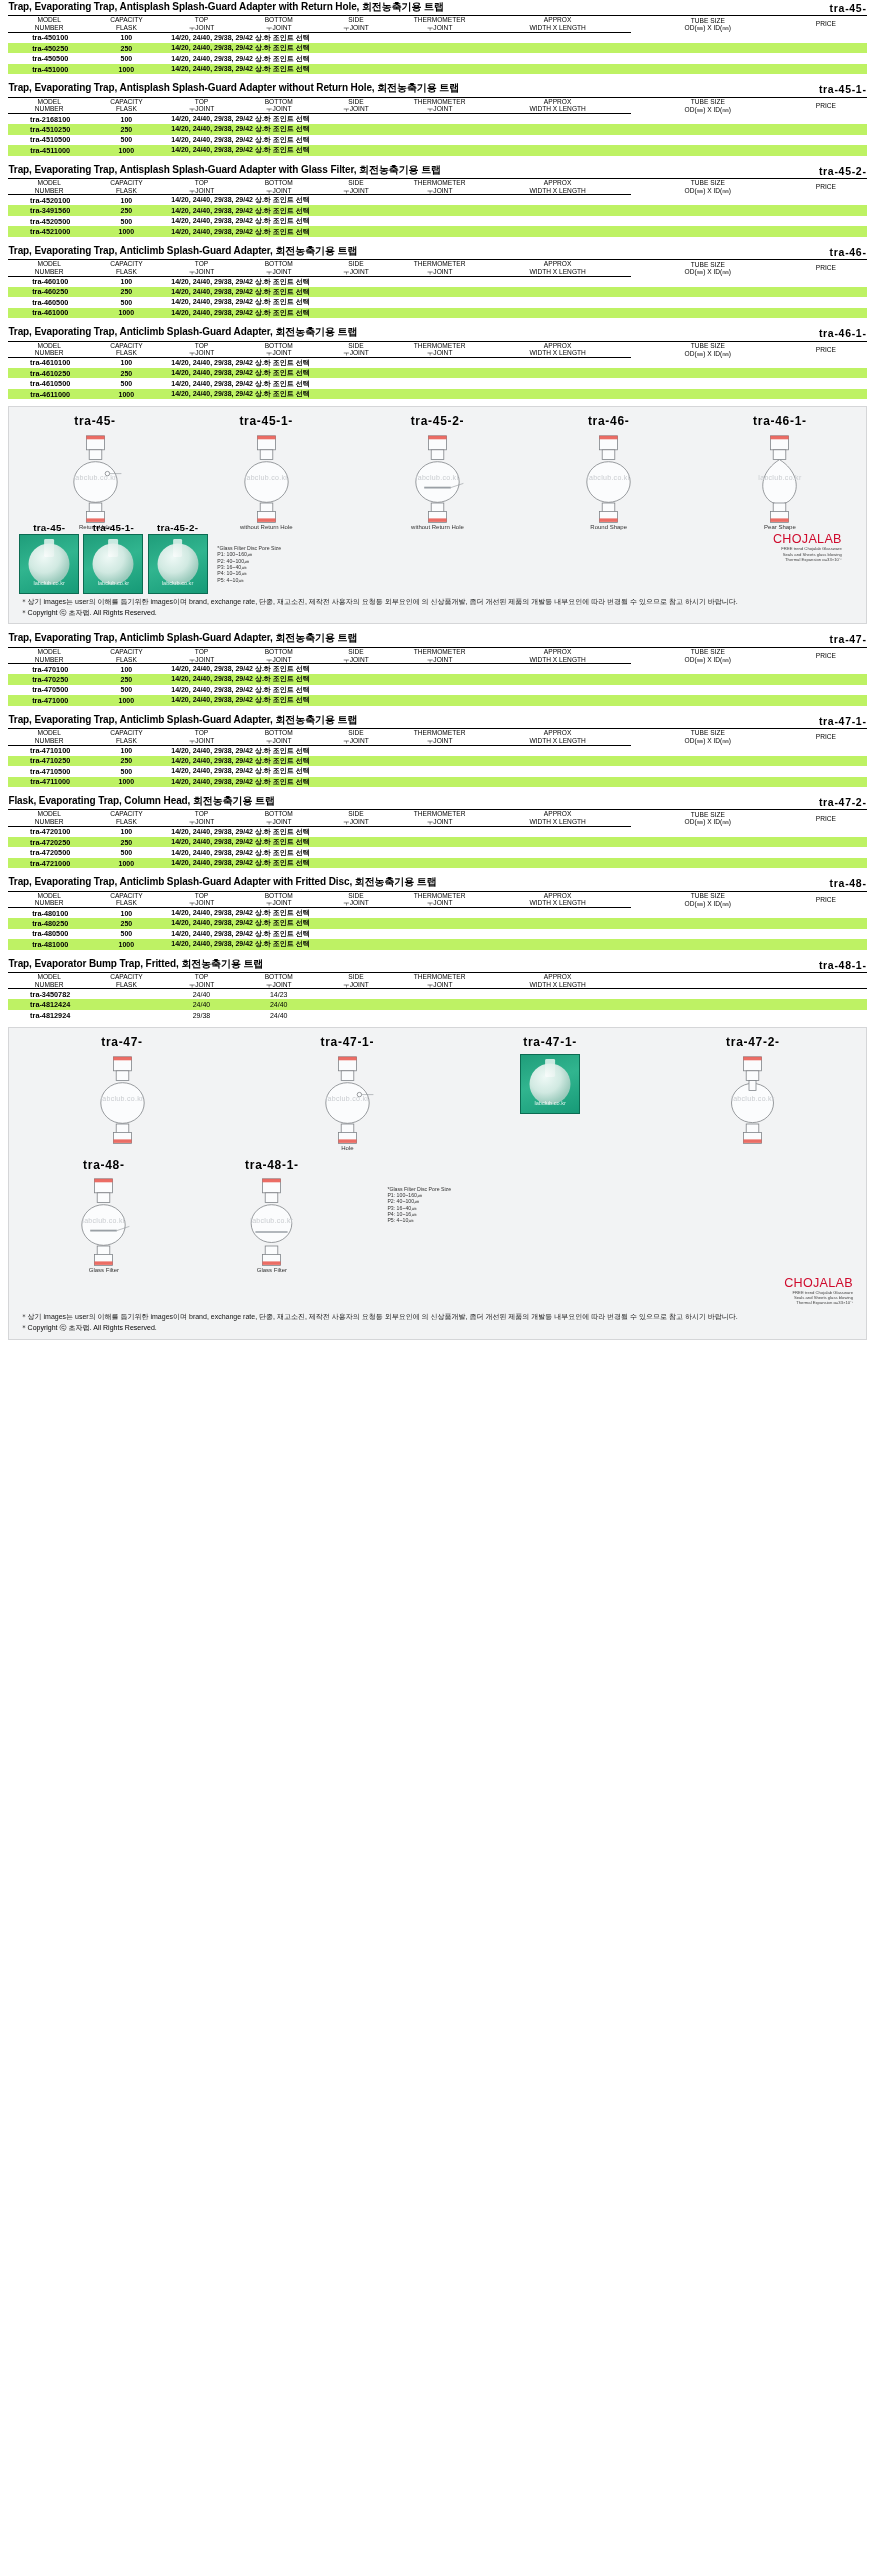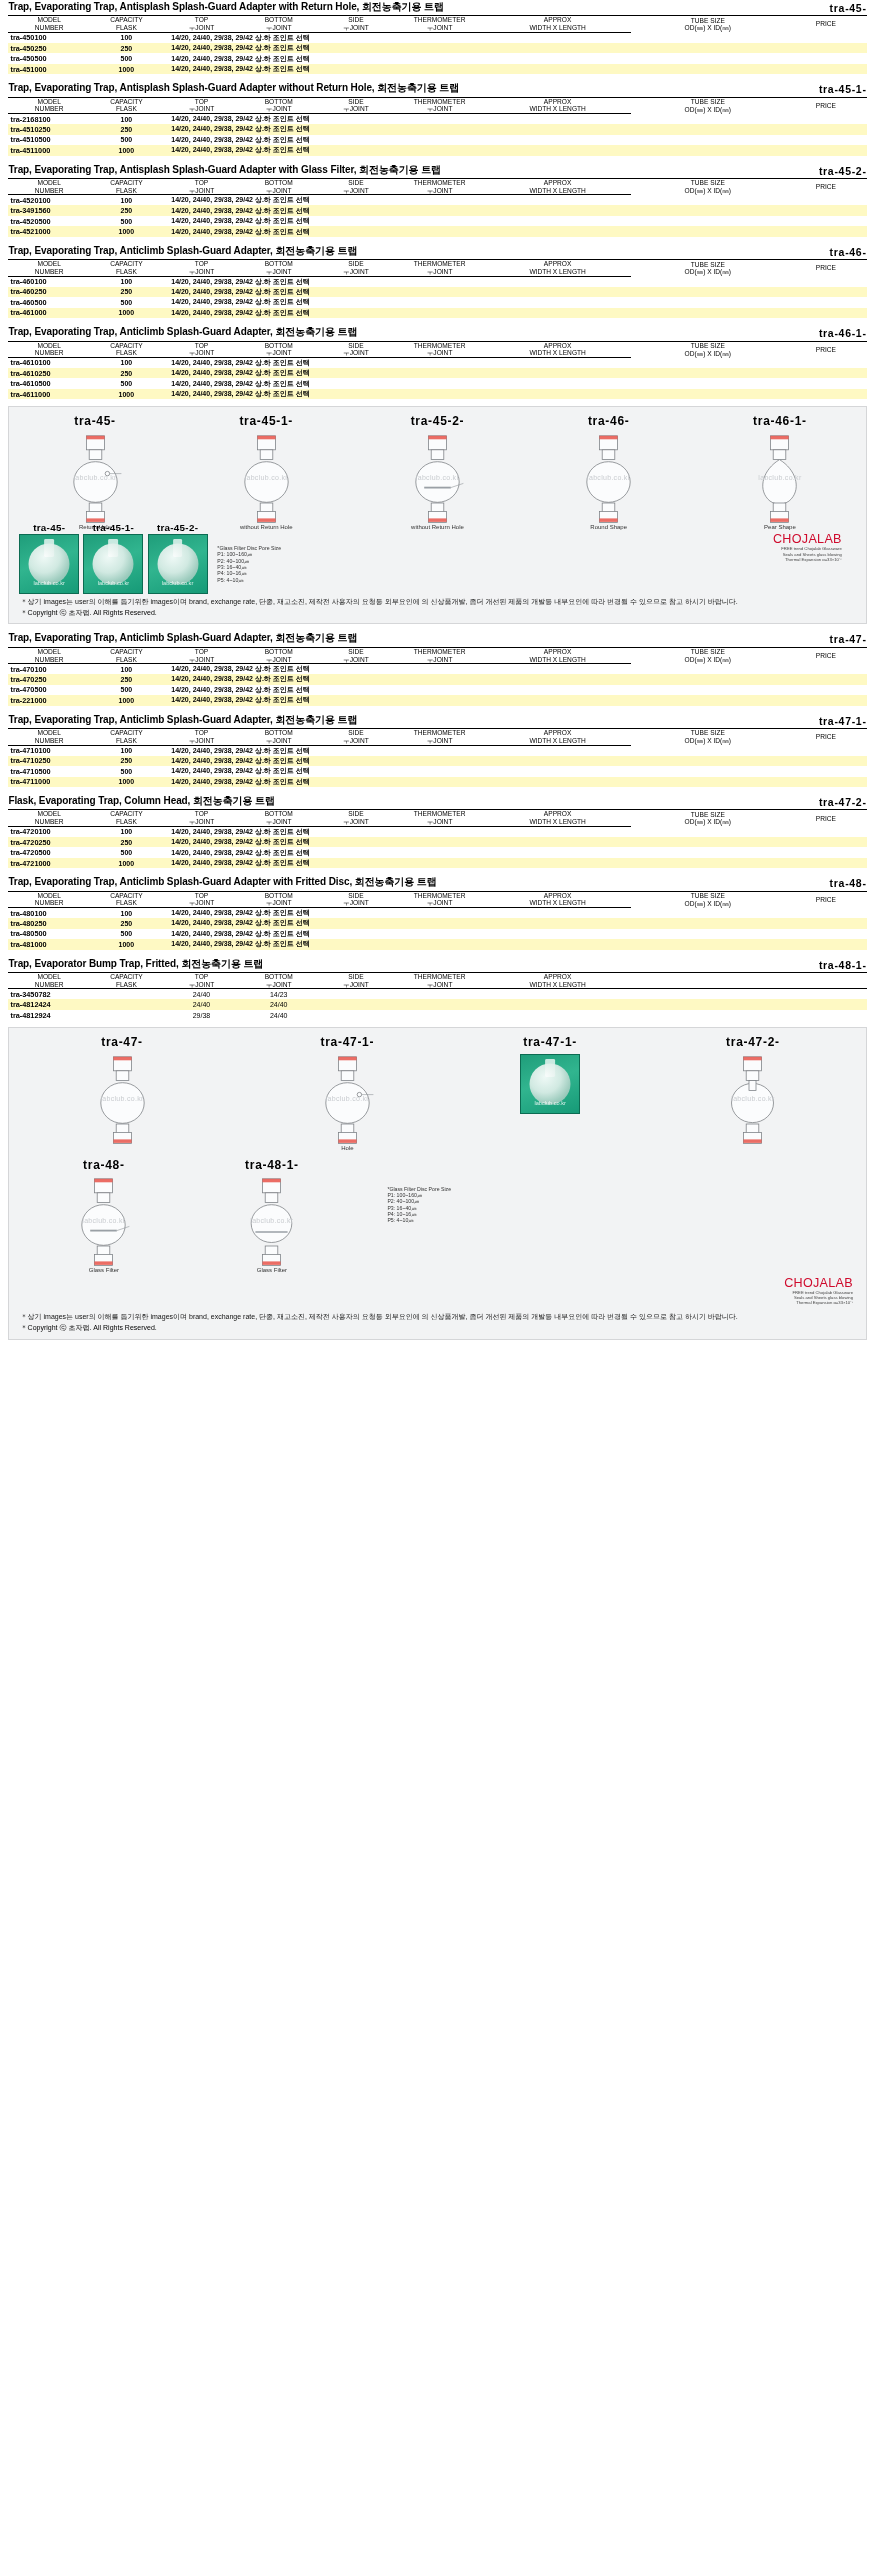--- a/index.html
+++ b/index.html
@@ -24,22 +24,22 @@
   .block-code { font-size:10.5px; font-weight:bold; letter-spacing:0.7px; }
 
   table.cat { width:100%; border-collapse:collapse; table-layout:fixed; }
   table.cat th, table.cat td { padding:0; vertical-align:middle; }
 
   .hdr-row td { text-align:center; font-size:6.6px; line-height:7.7px; color:#000; padding-top:1.4px; }
   .hdr-sub { font-size:6.6px; }
   .rule-thick { border-bottom:1.4px solid #000; }
 
   .data-row td { font-size:7px; height:10.5px; }
-  .data-row.alt { background:#fef9c3; }
-  .data-row td.model { padding-left:2.1px; font-weight:bold; font-size:7.3px; text-align:left; }
+  .data-row.alt { background:#bef264; }
+  .data-row td.model { padding-left:2.1px; font-weight:bold; font-size:7.3px; text-align:center; }
   .data-row td.cap { text-align:center; font-weight:bold; font-size:7px; }
   .data-row td.joint { text-align:center; font-size:7px; }
   .data-row td.spanjoint { text-align:left; padding-left:8.4px; font-size:7px; font-weight:bold; }
 
   .col-model { width:9.5%; }
   .col-cap   { width:8.5%; }
   .col-top   { width:9%; }
   .col-bot   { width:9%; }
   .col-side  { width:9%; }
   .col-therm { width:10.5%; }
@@ -670,21 +670,21 @@
       <td></td>
     </tr>
     <tr class="data-row ">
       <td class="model">tra-470500</td>
       <td class="cap">500</td>
       <td class="spanjoint" colspan="5">14/20, 24/40, 29/38, 29/42 상.하 조인트 선택</td>
       <td></td>
       <td></td>
     </tr>
     <tr class="data-row alt">
-      <td class="model">tra-221000</td>
+      <td class="model">tra-471000</td>
       <td class="cap">1000</td>
       <td class="spanjoint" colspan="5">14/20, 24/40, 29/38, 29/42 상.하 조인트 선택</td>
       <td></td>
       <td></td>
     </tr>
     </tbody>
         </table>
   </div>
   <div class="block">
     <div class="block-head">

